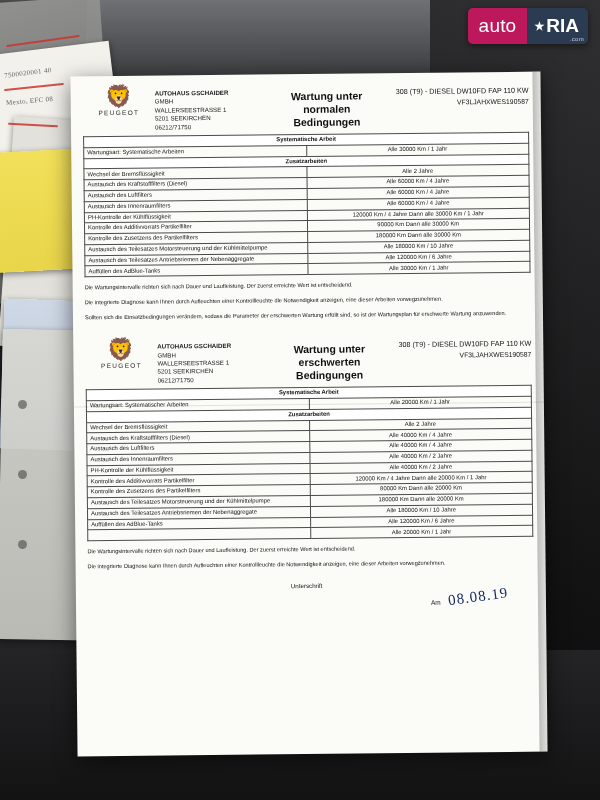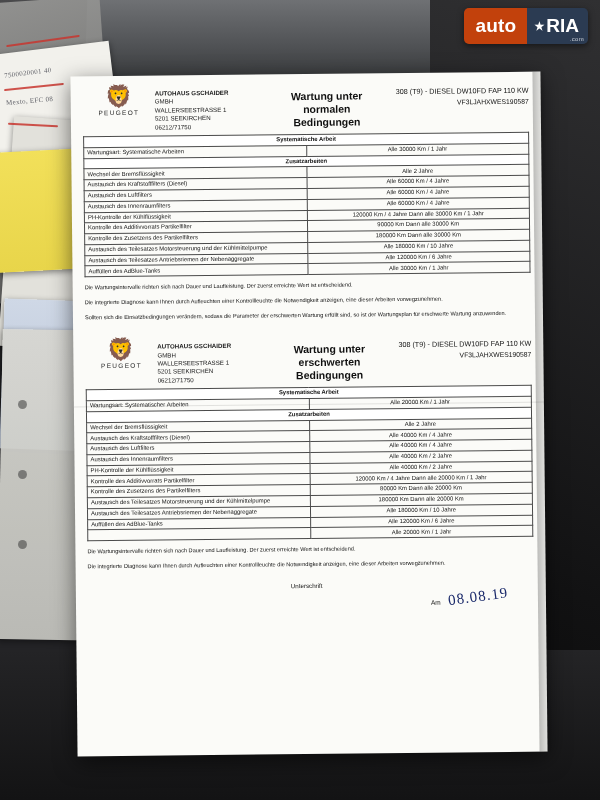--- a/index.html
+++ b/index.html
@@ -34,21 +34,21 @@
   .p-sleeve{left:0px;top:330px;width:120px;height:310px;transform:rotate(1deg);
       background:linear-gradient(180deg,#d7d7d2 0%,#c3c3bd 100%);opacity:.95;}
   .punch{position:absolute;left:18px;width:9px;height:9px;border-radius:50%;
       background:#3a3a3a;opacity:.55;}
   .scribble{position:absolute;font-family:"Liberation Serif",serif;color:#3b3b46;
       font-size:7px;line-height:10px;letter-spacing:.3px;opacity:.8;}
   .redline{position:absolute;background:#c8362f;opacity:.85;border-radius:1px;}
   
   .badge{position:absolute;right:12px;top:8px;display:flex;height:36px;
       border-radius:5px;overflow:hidden;box-shadow:0 2px 6px rgba(0,0,0,.5);}
-  .badge .auto{background:#c2410c;color:#fff;font-weight:bold;font-size:19px;
+  .badge .auto{background:#be185d;color:#fff;font-weight:normal;font-size:19px;
       padding:0 11px;display:flex;align-items:center;letter-spacing:.2px;}
   .badge .ria{background:#2b3b52;color:#fff;font-weight:bold;font-size:19px;
       padding:0 9px 0 7px;display:flex;align-items:center;position:relative;}
   .badge .ria .star{font-size:11px;margin-right:2px;color:#fff;}
   .badge .dom{position:absolute;right:4px;bottom:2px;font-size:6px;font-weight:normal;
       color:#c9cfd8;letter-spacing:.3px;}
   
   .sheet{position:absolute;background:#fbfbf8;box-shadow:0 6px 22px rgba(0,0,0,.55);}
   #sheet-main{left:74px;top:74px;width:470px;height:680px;transform:rotate(-0.6deg);}
   .sheet-inner{position:absolute;inset:0;padding:0;}

